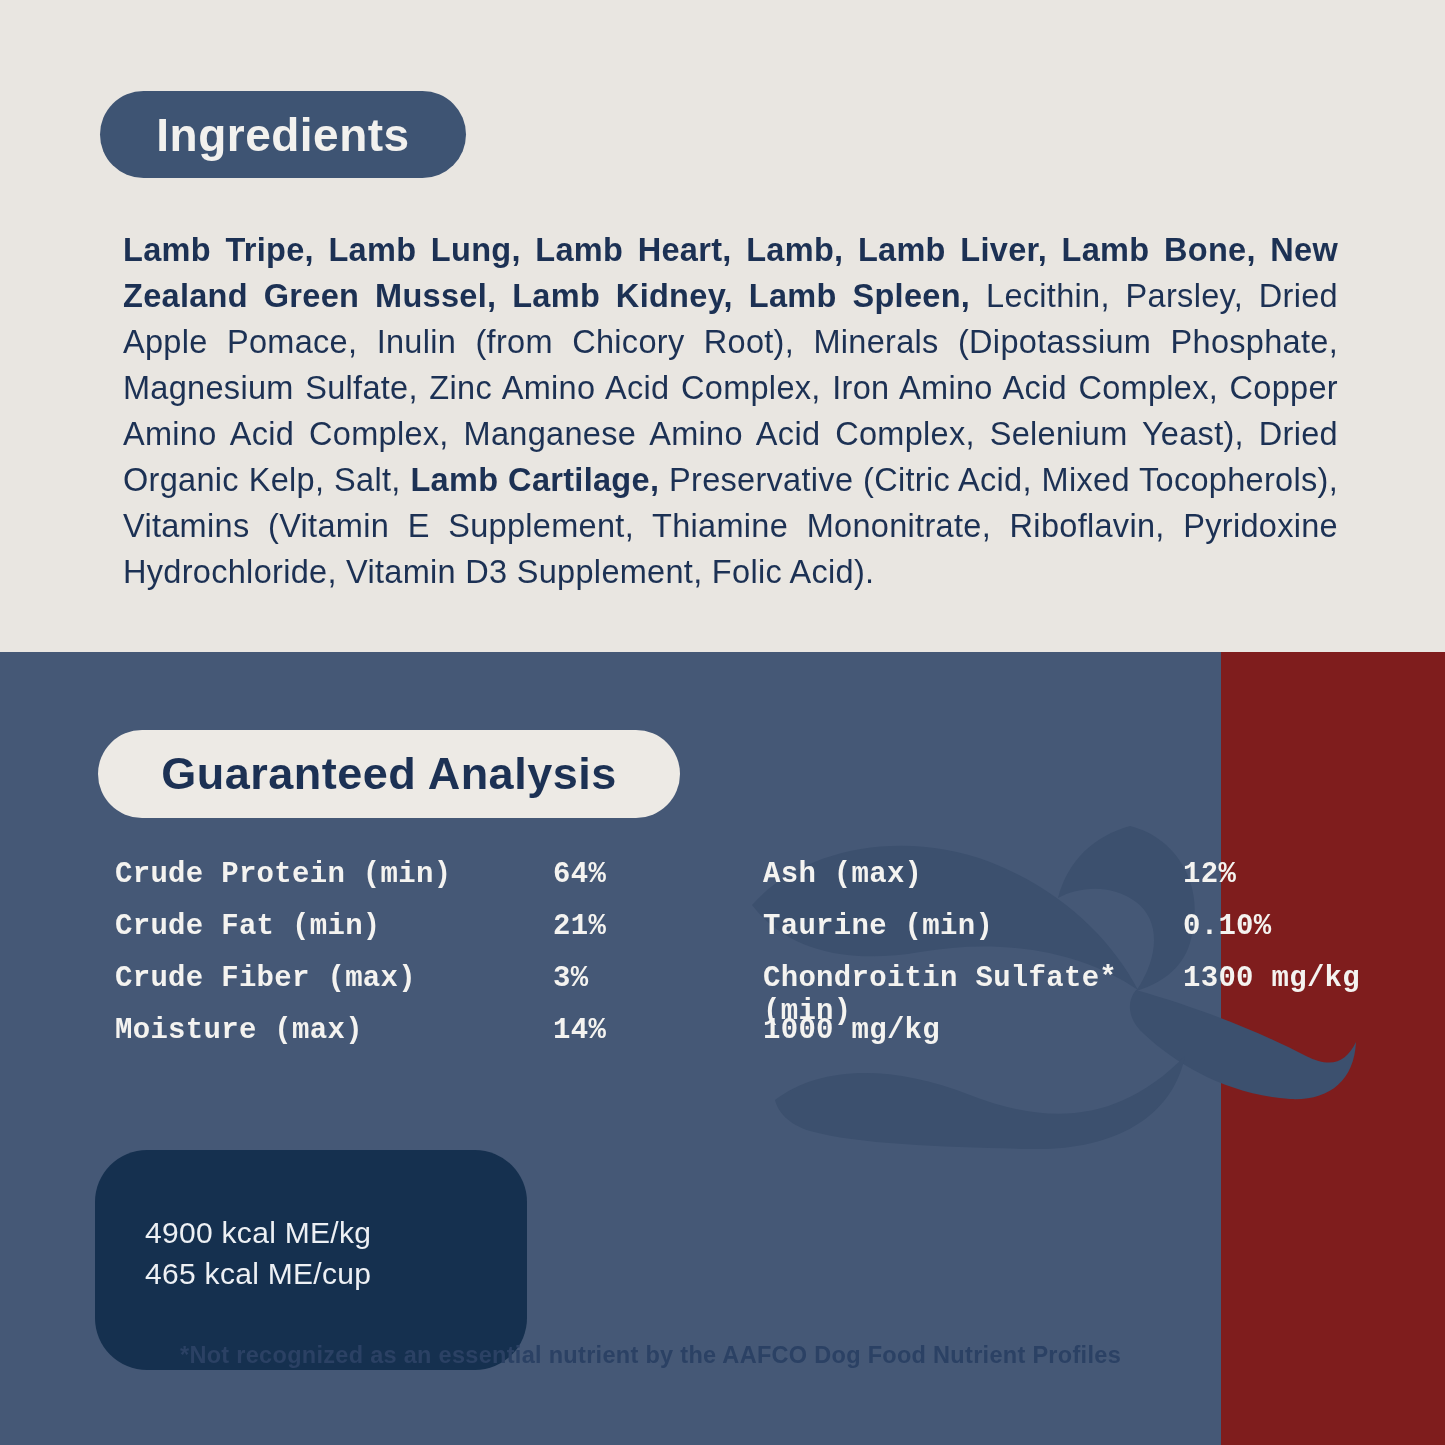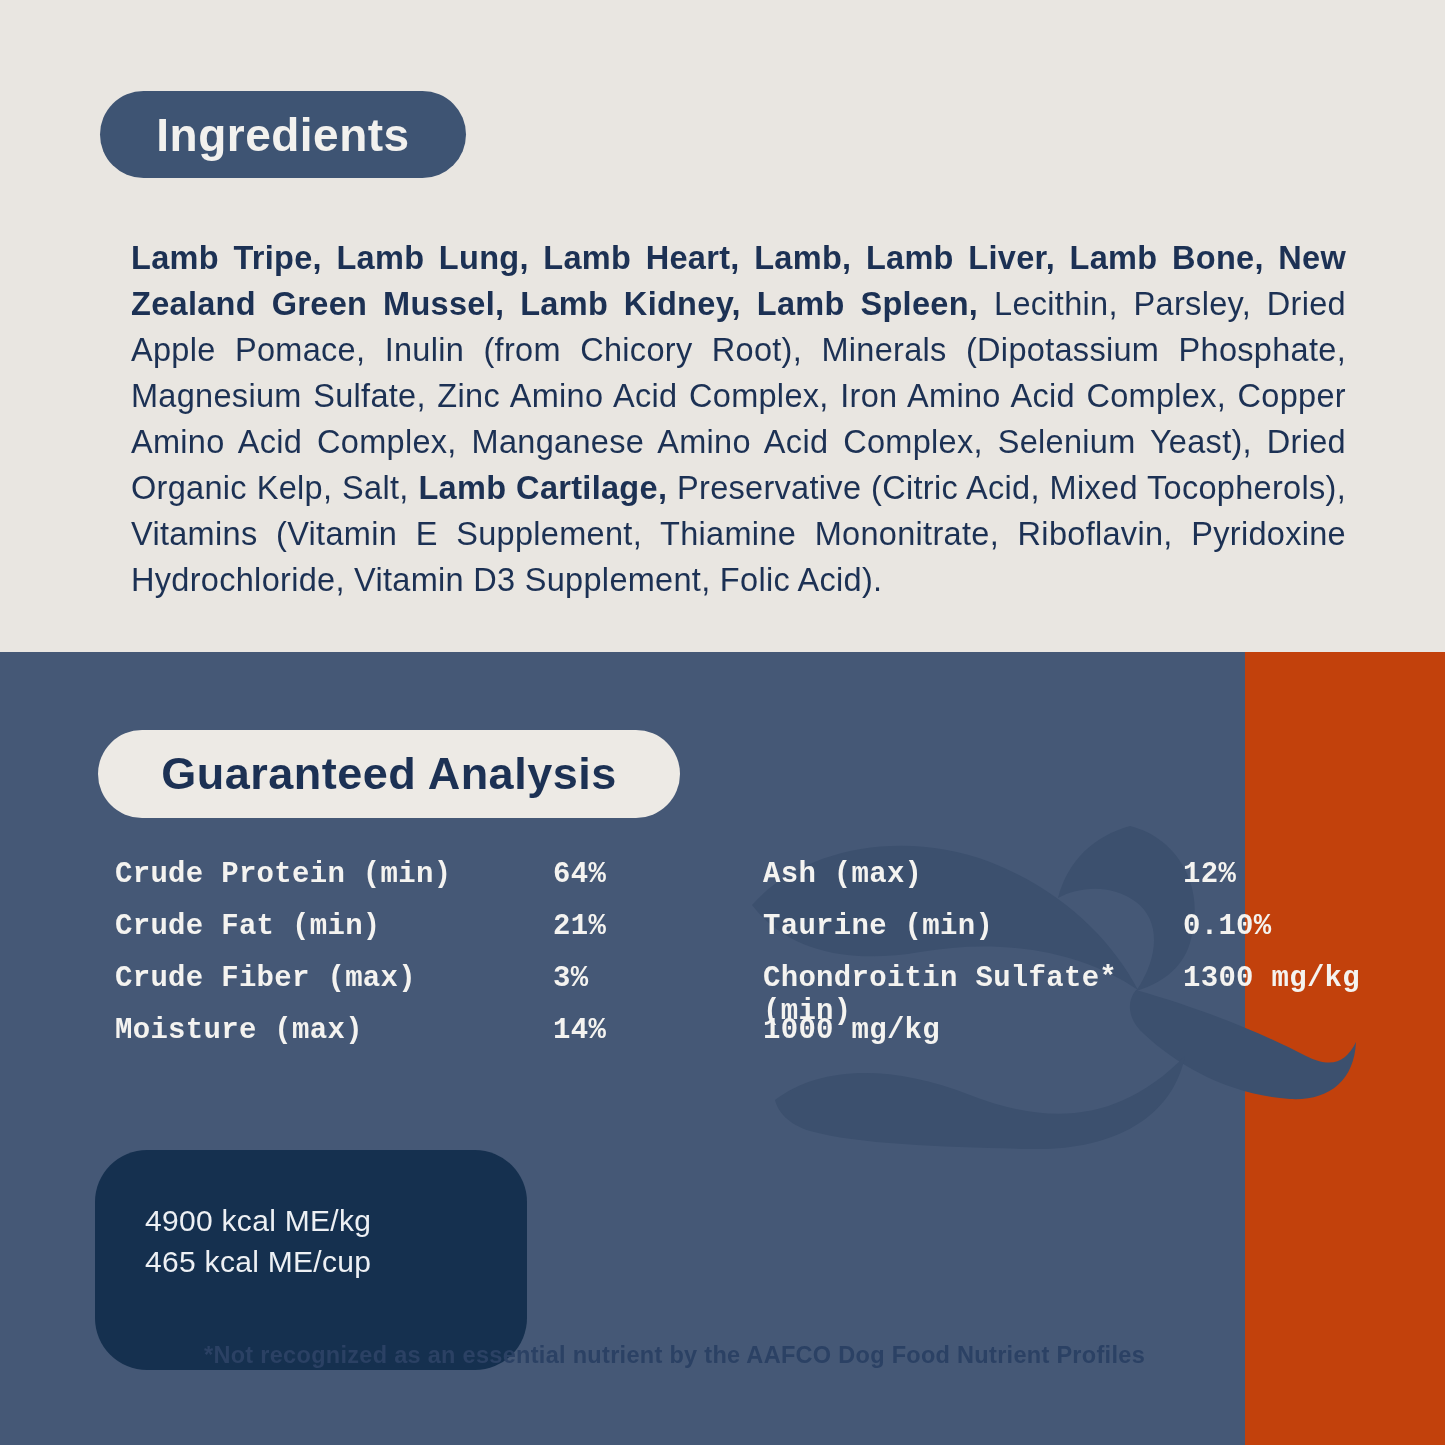--- a/index.html
+++ b/index.html
@@ -1,51 +1,50 @@
 <!DOCTYPE html>
 <html><head>
 <meta charset="utf-8">
 <style>
   html,body{margin:0;padding:0;background:#9a9a9a;}
   .page{
     position:relative;
     width:1445px;height:1445px;
     overflow:hidden;
     font-family:"Liberation Sans", sans-serif;
-    background:#c2410c;
+    background:#7f1d1d;
   }
   
   .section-top{
     position:absolute;left:0;top:0;width:1445px;height:652px;
     background:#e9e6e1;
   }
   .pill{
     position:absolute;
     display:flex;align-items:center;justify-content:center;
     font-weight:700;
     border-radius:48px;
   }
   .pill-dark{
     left:100px;top:91px;width:366px;height:87px;
     background:#3e5473;color:#f2f1ee;
     font-size:46px;letter-spacing:.5px;
   }
   .ingredients-text{
     position:absolute;left:115px;top:219px;width:1215px;
-    margin:16px;
+    margin:8px;
     font-size:32.5px;line-height:46px;letter-spacing:.3px;
     color:#1c3154;
     text-align:justify;
   }
   .ingredients-text .seg-bold{font-weight:700;}
   
   .section-bottom{
     position:absolute;left:0;top:652px;width:1221px;height:793px;
     background:#455876;
-    padding-left:24px;
   }
   .swoosh{
     position:absolute;left:740px;top:148px;width:640px;height:420px;
     pointer-events:none;
   }
   .pill-light{
     left:98px;top:78px;width:582px;height:88px;
     background:#edeae5;color:#1c3154;
     font-size:45px;letter-spacing:.5px;
   }
@@ -58,21 +57,21 @@
   .ga-row{display:flex;align-items:flex-start;height:52px;}
   .ga-col-left .ga-label{width:438px;}
   .ga-col-right .ga-label{width:420px;}
   .calorie-box{
     position:absolute;left:95px;top:498px;width:432px;height:220px;
     background:#15304f;border-radius:52px;
     box-sizing:border-box;
     padding:46px 30px 0 50px;
     color:#edf0f4;font-size:30px;line-height:41px;letter-spacing:.3px;
   }
-  .calorie-block2{margin-top:4px;}
+  .calorie-block2{margin-top:16px;}
   .footnote{
     position:absolute;top:690px;right:100px;
     color:#2b4164;font-size:23.5px;letter-spacing:.3px;
     font-weight:700;
   }
 </style>
 </head>
 <body>
 
 <div class="page">

